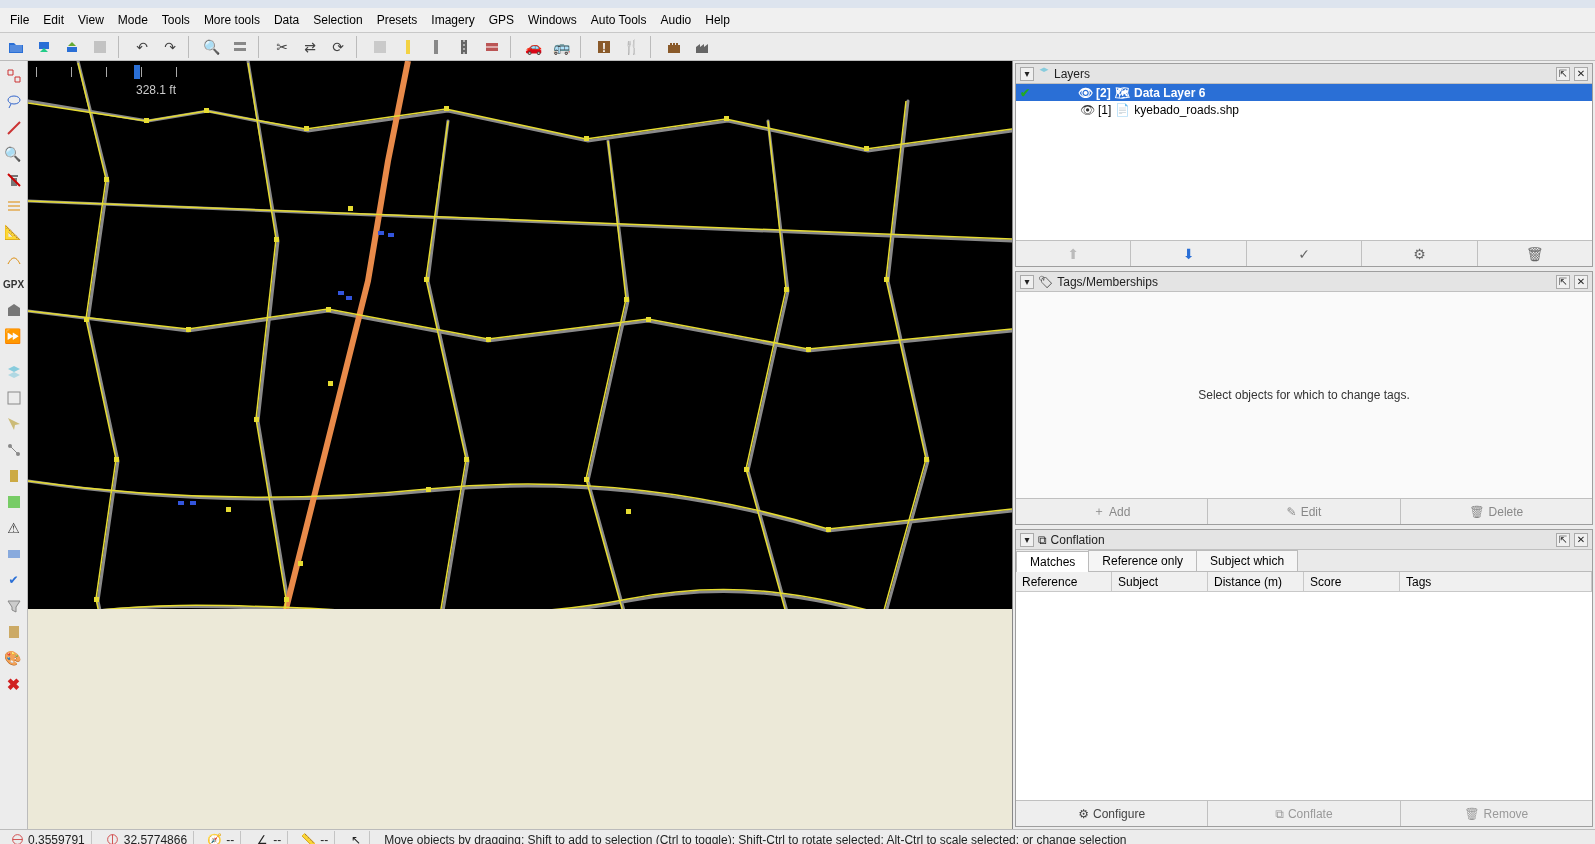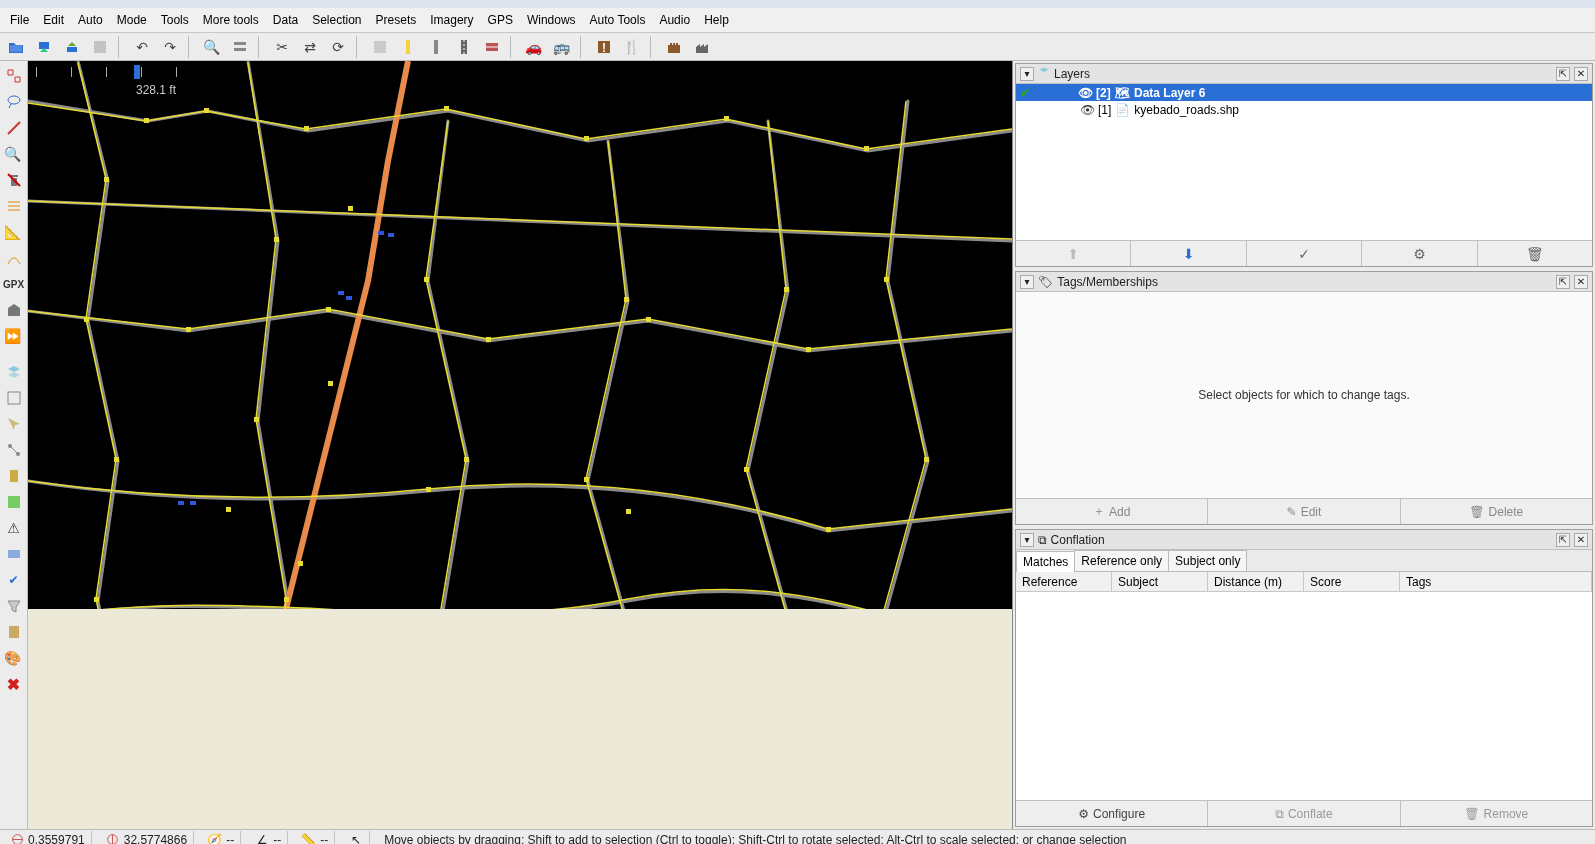--- a/index.html
+++ b/index.html
@@ -34,21 +34,21 @@
 .eye { width: 14px; text-align: center; color: #333; }
 .layer-row.selected .eye { color: #fff; }
 .layer-btns { height: 26px; display: flex; border-top: 1px solid #c0c0c0; }
 .layer-btns div { flex: 1; border-right: 1px solid #c0c0c0; display: flex; align-items: center; justify-content: center; font-size: 14px; color: #666; background: #eee; }
 .layer-btns div:last-child { border-right: none; }
 .tags-body { flex: 1; display: flex; align-items: center; justify-content: center; color: #333; font-size: 11px; background: #fafafa; }
 .tags-btns { height: 26px; display: flex; border-top: 1px solid #c0c0c0; }
 .tags-btns div { flex: 1; border-right: 1px solid #c0c0c0; display: flex; align-items: center; justify-content: center; font-size: 11px; color: #888; background: #eee; gap: 4px; }
 .tags-btns div:last-child { border-right: none; }
 .conf-tabs { height: 22px; display: flex; background: #eaeaea; border-bottom: 1px solid #bbb; font-size: 11px; }
-.conf-tab { padding: 3px 6px; border: 1px solid #bbb; border-bottom: none; background: #f5f5f5; margin-right: -1px; cursor: default; }
+.conf-tab { padding: 3px 13px; border: 1px solid #bbb; border-bottom: none; background: #f5f5f5; margin-right: -1px; cursor: default; }
 .conf-tab.active { background: #fff; position: relative; top: 1px; }
 .conf-table-hd { height: 20px; display: flex; background: #f0f0f0; border-bottom: 1px solid #c8c8c8; font-size: 11px; }
 .conf-table-hd div { padding: 3px 6px; border-right: 1px solid #c8c8c8; }
 .conf-body { flex: 1; background: #fff; }
 .conf-btns { height: 26px; display: flex; border-top: 1px solid #c0c0c0; }
 .conf-btns div { flex: 1; border-right: 1px solid #c0c0c0; display: flex; align-items: center; justify-content: center; font-size: 11px; color: #444; background: #eee; gap: 4px; }
 .conf-btns div:last-child { border-right: none; }
 .statusbar { height: 20px; background: #ececec; border-top: 1px solid #bbb; display: flex; align-items: center; padding: 0 4px; font-size: 11px; color: #222; gap: 8px; }
 .sb-cell { display: flex; align-items: center; gap: 4px; padding: 0 6px; border-right: 1px solid #c4c4c4; height: 18px; }
 .sb-icon { width: 14px; height: 14px; display: inline-flex; align-items: center; justify-content: center; }
@@ -61,21 +61,21 @@
 .ico-svg { width:16px; height:16px; }
 </style>
 </head>
 <body>
 
 <div class="titlebar"></div>
 
 <div class="menubar">
   <span>File</span>
   <span>Edit</span>
-  <span>Auto</span>
+  <span>View</span>
   <span>Mode</span>
   <span>Tools</span>
   <span>More tools</span>
   <span>Data</span>
   <span>Selection</span>
   <span>Presets</span>
   <span>Imagery</span>
   <span>GPS</span>
   <span>Windows</span>
   <span>Auto Tools</span>
@@ -507,21 +507,21 @@
         <span class="pbtn">▾</span>
         <span>⧉</span>
         <span>Conflation</span>
         <span class="spacer"></span>
         <span class="pbtn">⇱</span>
         <span class="pbtn">✕</span>
       </div>
       <div class="conf-tabs">
         <div class="conf-tab active">Matches</div>
         <div class="conf-tab">Reference only</div>
-        <div class="conf-tab">Subject only</div>
+        <div class="conf-tab">Subject which</div>
       </div>
       <div class="conf-table-hd">
         <div style="width:96px">Reference</div>
         <div style="width:96px">Subject</div>
         <div style="width:96px">Distance (m)</div>
         <div style="width:96px">Score</div>
         <div style="flex:1">Tags</div>
       </div>
       <div class="conf-body"></div>
       <div class="conf-btns">

